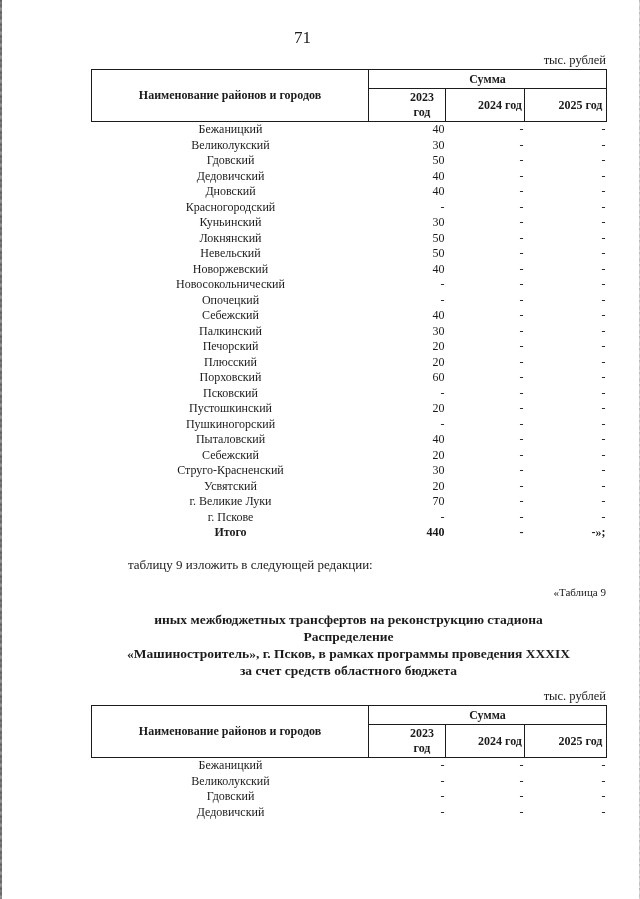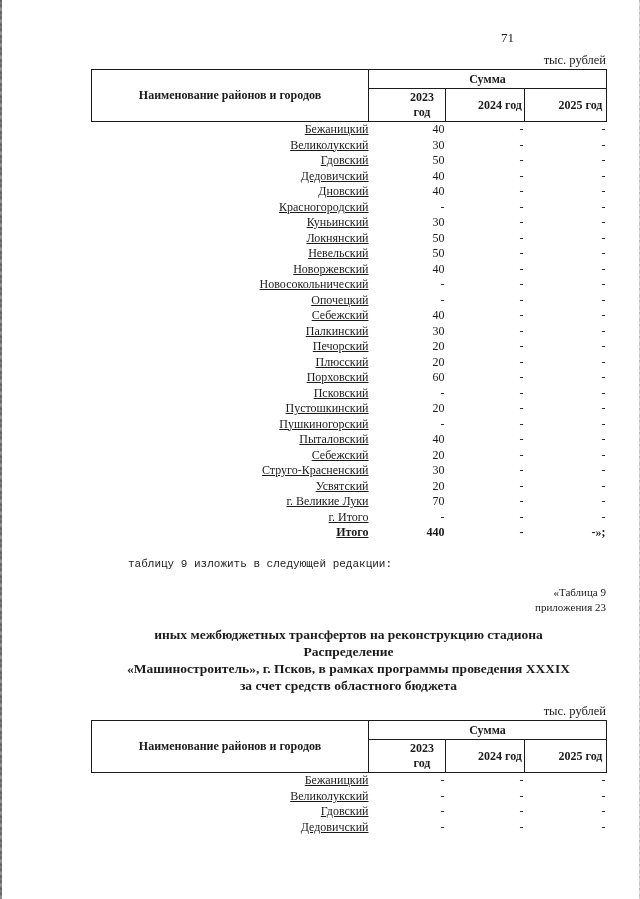--- a/index.html
+++ b/index.html
@@ -21,23 +21,23 @@
     position: absolute; right: 0; top: 0; width: 1px; height: 899px;
     background: repeating-linear-gradient(180deg,
       #9a9a9a 0px, #d6d6d6 4px, #ababab 8px, #e2e2e2 12px);
     opacity: 0.8;
   }
   .content {
     position: absolute; left: 91px; top: 0;
     width: 515px; padding-top: 31px;
   }
   .page-number {
-    text-align: right;
+    text-align: center;
     margin-right: 92px;
-    font-size: 13px;
+    font-size: 17px;
     line-height: 14px;
   }
   .units {
     text-align: right;
     font-size: 12.5px;
     line-height: 13px;
     margin-top: 9px;
     margin-bottom: 2px;
   }
   table.budget {
@@ -56,28 +56,27 @@
   table.budget thead tr.h1 th { height: 16px; }
   table.budget thead tr.h2 th { height: 16px; padding-left: 32px; }
   table.budget tbody td {
     border: none;
     font-size: 12px;
     line-height: 15.5px;
     padding: 0;
     white-space: nowrap;
     overflow: hidden;
   }
-  table.budget tbody td.c-name { text-align: right; padding-left: 1px; text-decoration: underline; }
+  table.budget tbody td.c-name { text-align: center; padding-left: 1px; }
   table.budget tbody td.c-val  { text-align: right; padding-right: 1px; }
   table.budget tbody tr.total td { font-weight: bold; }
   .amendment {
     margin: 16px 0 0 37px;
-    font-size: 11px;
+    font-size: 13px;
     line-height: 15px;
-    font-family: Liberation Mono, monospace;
   }
   .table-ref {
     margin-top: 13px;
     text-align: right;
     font-size: 11px;
     line-height: 15px;
   }
   .doc-heading {
     margin-top: 11px;
     text-align: center;
@@ -262,39 +261,38 @@
           <td class="c-val">-</td>
           <td class="c-val">-</td>
         </tr>
         <tr>
           <td class="c-name">г. Великие Луки</td>
           <td class="c-val">70</td>
           <td class="c-val">-</td>
           <td class="c-val">-</td>
         </tr>
         <tr>
-          <td class="c-name">г. Итого</td>
+          <td class="c-name">г. Пскове</td>
           <td class="c-val">-</td>
           <td class="c-val">-</td>
           <td class="c-val">-</td>
         </tr>
         <tr class="total">
           <td class="c-name">Итого</td>
           <td class="c-val">440</td>
           <td class="c-val">-</td>
           <td class="c-val">-»;</td>
         </tr>
       </tbody>
   </table>
 
   <p class="amendment">таблицу 9 изложить в следующей редакции:</p>
 
   <div class="table-ref">
     <div>«Таблица 9</div>
-    <div>приложения 23</div>
   </div>
 
   <div class="doc-heading">
     <div>иных межбюджетных трансфертов на реконструкцию стадиона</div>
     <div>Распределение</div>
     <div>«Машиностроитель», г. Псков, в рамках программы проведения XXXIX</div>
     <div>за счет средств областного бюджета</div>
   </div>
 
   <div class="units units2">тыс. рублей</div>

